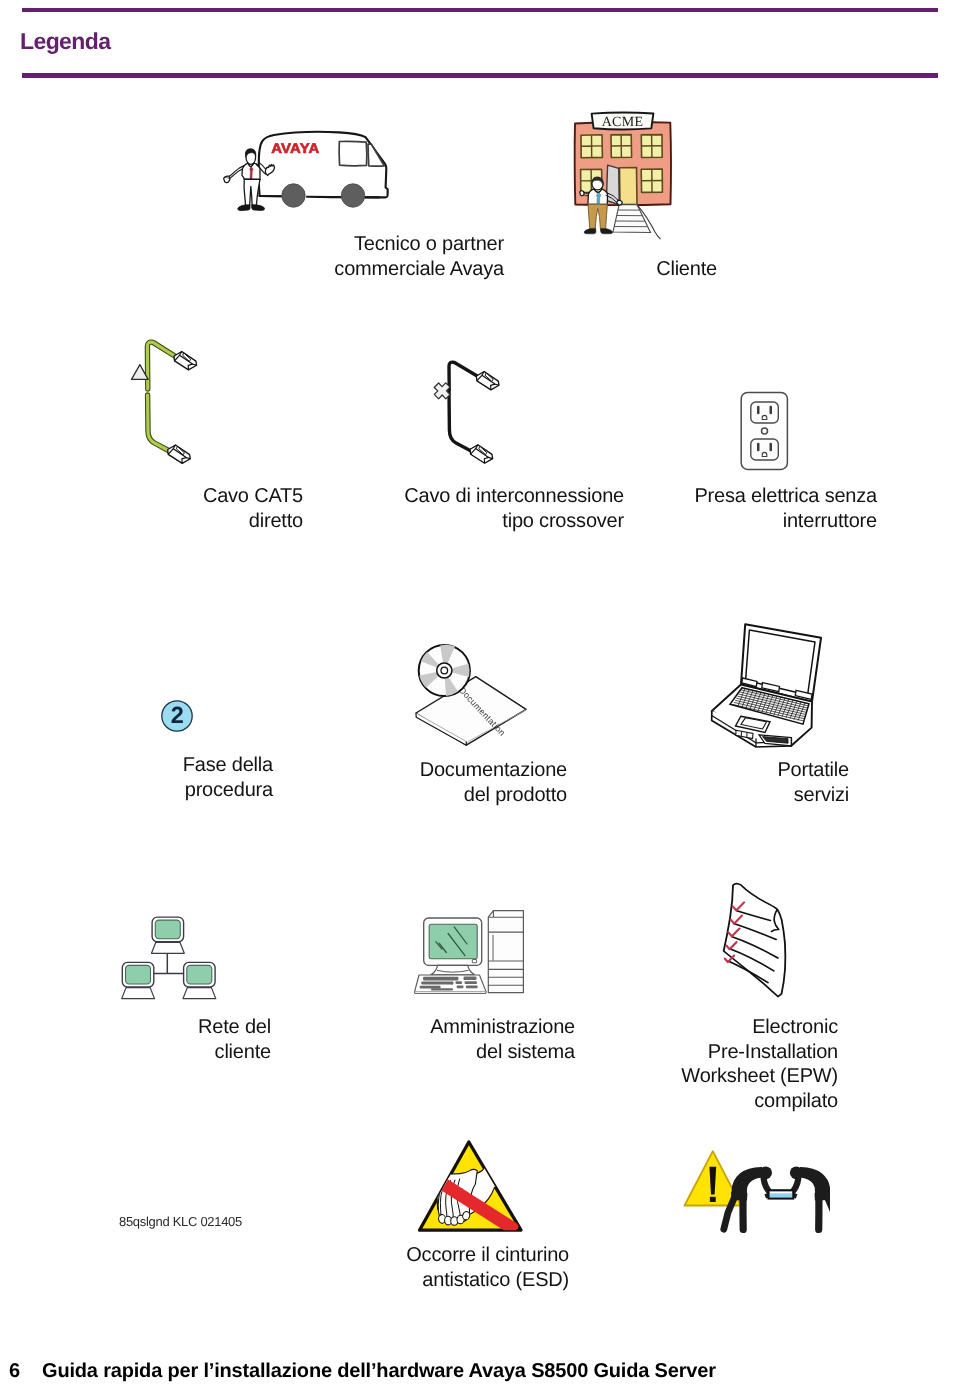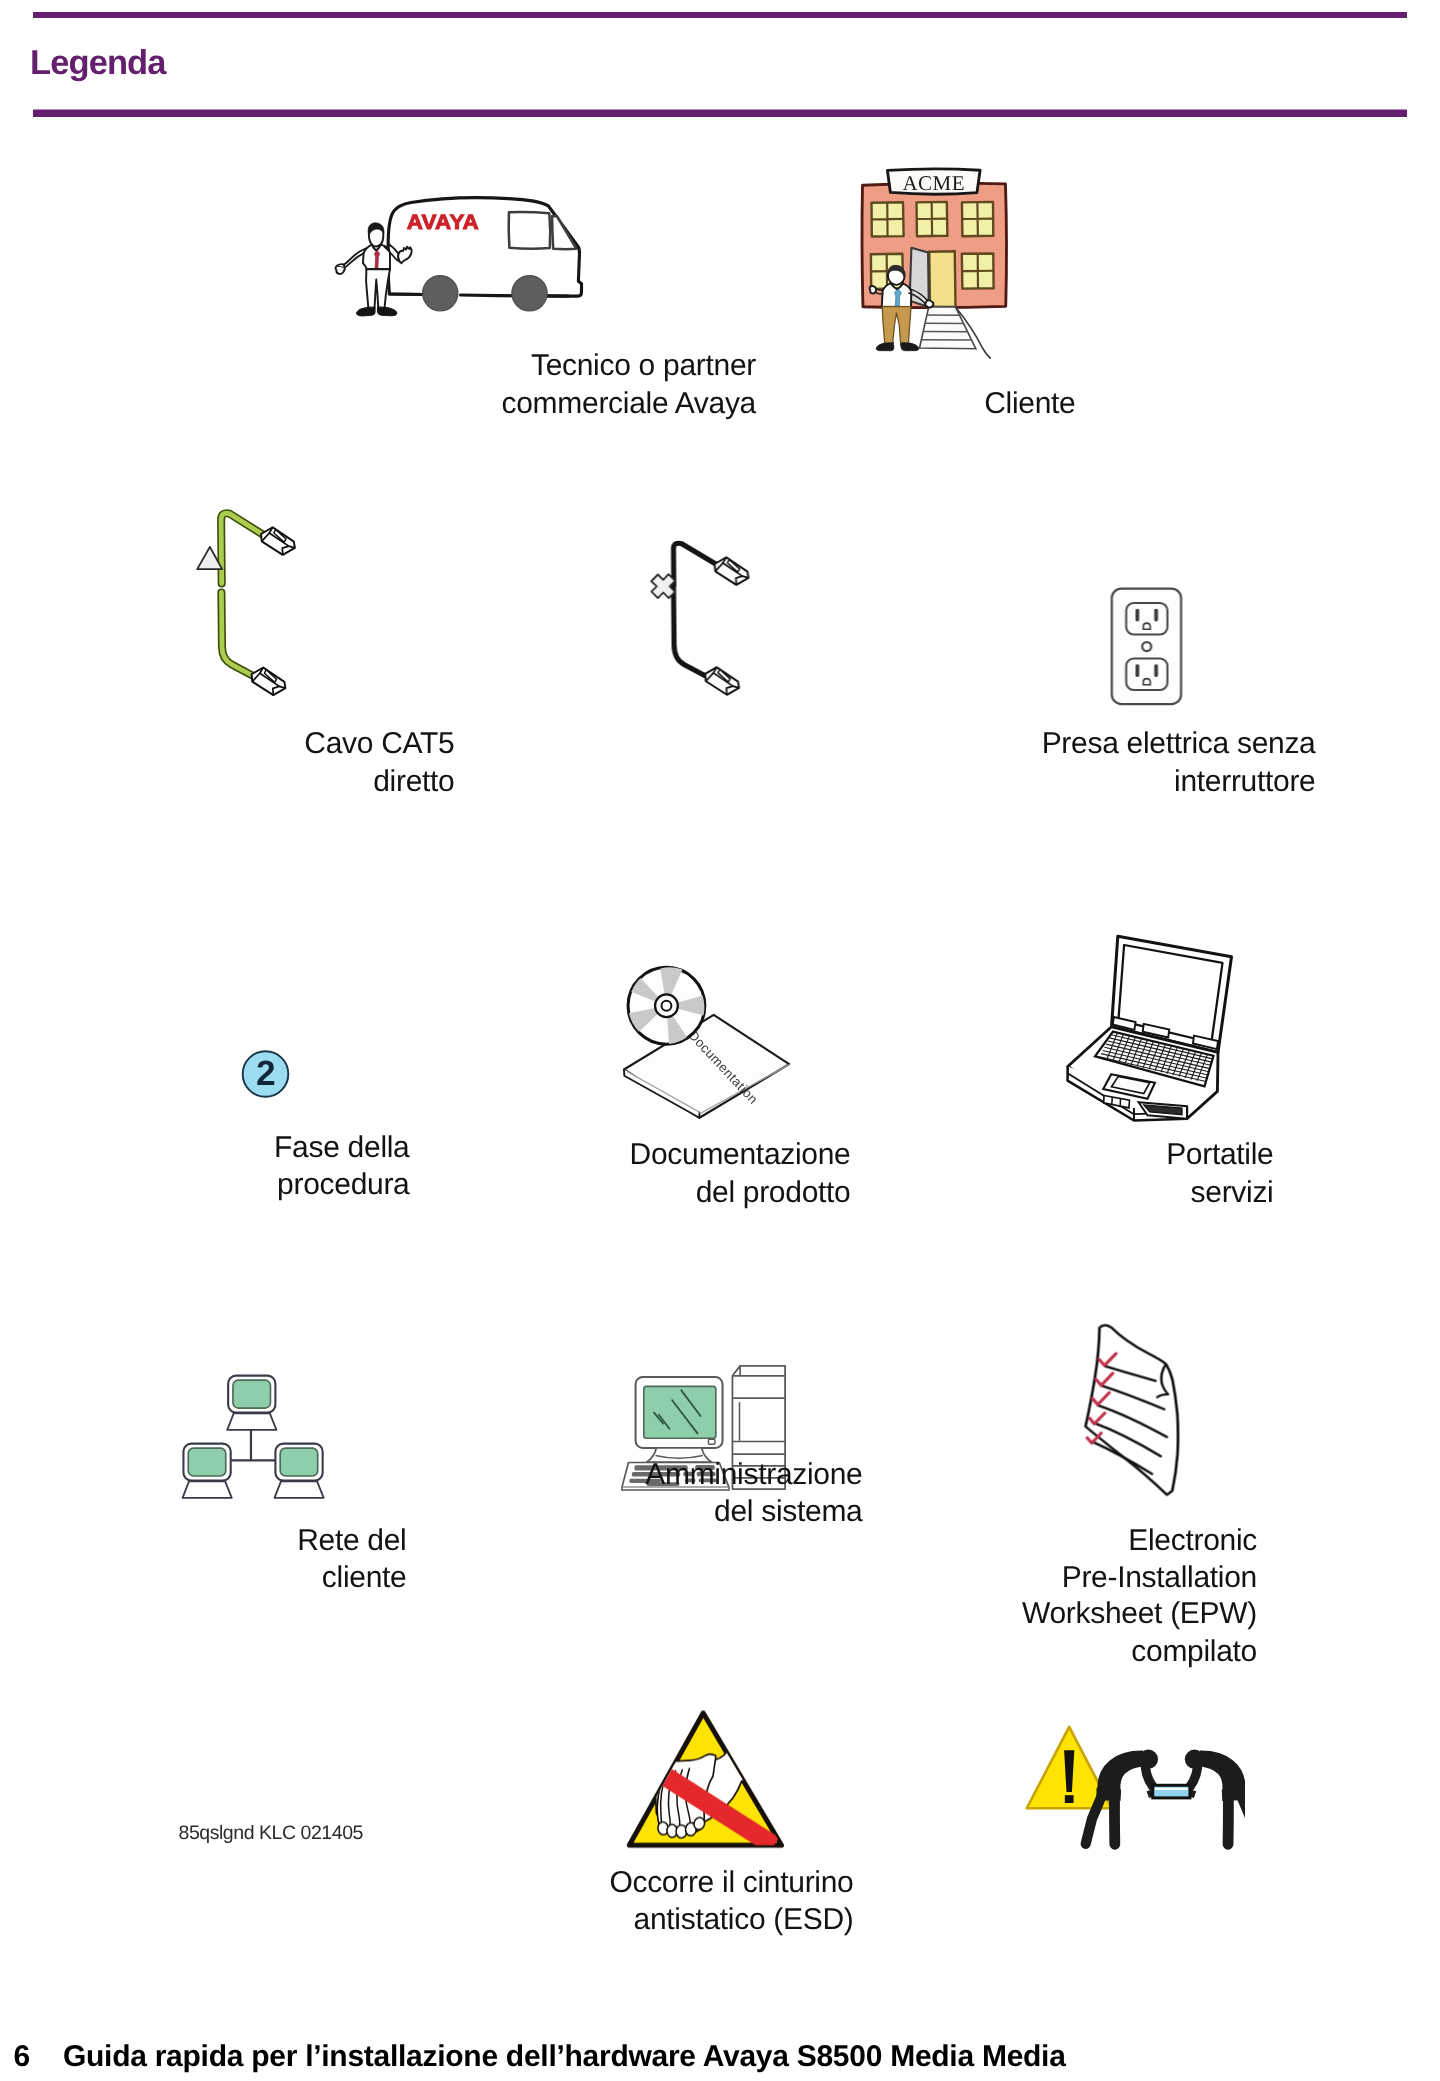--- a/index.html
+++ b/index.html
@@ -210,20 +210,21 @@
     <circle cx="25.5" cy="41.0" r="3.0" fill="#fdfdfd" stroke="#4b4b4b" stroke-width="1.5"></circle>
     <g>
       <rect x="11.8" y="49.0" width="27.5" height="21.0" rx="5.0" ry="5.0" fill="#fdfdfd" stroke="#4b4b4b" stroke-width="1.4"></rect>
       <rect x="18.0" y="52.8" width="2.5" height="8.5" rx="1.1" fill="#3d3d3d"></rect>
       <rect x="30.5" y="52.8" width="2.5" height="8.5" rx="1.1" fill="#3d3d3d"></rect>
       <path d="M25.5 62.4 Q27.8 62.4 27.8 64.7 L27.8 66.5 L23.2 66.5 L23.2 64.7 Q23.2 62.4 25.5 62.4 Z" fill="#fdfdfd" stroke="#3d3d3d" stroke-width="1.1"></path>
     </g>
   </svg>
 
   <div class="cap" style="left:103px;top:484px;width:200px;">Cavo CAT5<br>diretto</div>
+  <div class="cap" style="left:324px;top:484px;width:300px;">Cavo di interconnessione<br>tipo crossover</div>
   <div class="cap" style="left:637px;top:484px;width:240px;">Presa elettrica senza<br>interruttore</div>
 
   <svg class="fig" style="left:160px;top:699px;" width="34" height="34" viewBox="0 0 34 34">
     <circle cx="17" cy="17" r="15.2" fill="#9BDCF1" stroke="#19364a" stroke-width="1.3"></circle>
     <text x="17.2" y="24.3" text-anchor="middle" font-family="'Liberation Sans','DejaVu Sans',sans-serif" font-size="23.5" font-weight="bold" fill="#10263a">2</text>
   </svg>
 
   <svg class="fig" style="left:414px;top:642px;" width="116" height="108" viewBox="0 0 116 108">
     <g>
       <path d="M2.0 71.0 L61.8 34.6 L112.1 67.4 L52.3 103.2 Z" fill="#fdfdfd" stroke="#1a1a1a" stroke-width="1.45" stroke-linejoin="round"></path>
@@ -361,21 +362,21 @@
     <g fill="none" stroke="#c0324e" stroke-width="1.9" stroke-linecap="round" stroke-linejoin="round">
       <path d="M11.8 26.6 L14.8 30.5 L21.5 22.8"></path>
       <path d="M10.0 39.5 L13.0 43.5 L19.6 35.6"></path>
       <path d="M8.0 52.0 L11.0 56.0 L17.6 48.2"></path>
       <path d="M6.4 64.8 L9.0 68.5 L15.0 61.5"></path>
       <path d="M5.0 77.6 L7.6 81.0 L13.0 74.5"></path>
     </g>
   </svg>
 
   <div class="cap" style="left:71px;top:1015px;width:200px;">Rete del<br>cliente</div>
-  <div class="cap" style="left:375px;top:971px;width:200px;">Amministrazione<br>del sistema</div>
+  <div class="cap" style="left:375px;top:1015px;width:200px;">Amministrazione<br>del sistema</div>
   <div class="cap" style="left:638px;top:1015px;width:200px;">Electronic<br>Pre-Installation<br>Worksheet (EPW)<br>compilato</div>
 
   <svg class="fig" style="left:416px;top:1137px;" width="110" height="98" viewBox="0 0 110 98">
     <defs>
       <clipPath id="esdTri">
         <path d="M52.8 5.0 L105.0 93.2 L3.5 93.2 Z"></path>
       </clipPath>
     </defs>
     <path d="M52.8 5.0 L105.0 93.2 L3.5 93.2 Z" fill="#FFE303" stroke="#16100a" stroke-width="3.3" stroke-linejoin="round"></path>
     <g clip-path="url(#esdTri)">
@@ -440,15 +441,15 @@
     <g>
       <rect x="88.5" y="42.2" width="24.8" height="8.4" fill="#8FD3EE" stroke="#111111" stroke-width="2.0"></rect>
       <path d="M90.0 44.6 L111.8 44.6" stroke="#ffffff" stroke-width="1.4" fill="none"></path>
     </g>
   </svg>
 
   <div class="code" style="left:119px;top:1214px;">85qslgnd KLC 021405</div>
   <div class="cap" style="left:369px;top:1243px;width:200px;">Occorre il cinturino<br>antistatico (ESD)</div>
 
   <div class="pg" style="left:9px;top:1360px;">6</div>
-  <div class="footer" style="left:42px;top:1360px;">Guida rapida per l’installazione dell’hardware Avaya S8500 Media Media</div>
+  <div class="footer" style="left:42px;top:1360px;">Guida rapida per l’installazione dell’hardware Avaya S8500 Guida Server</div>
 
 </div>
 
 </body></html>

